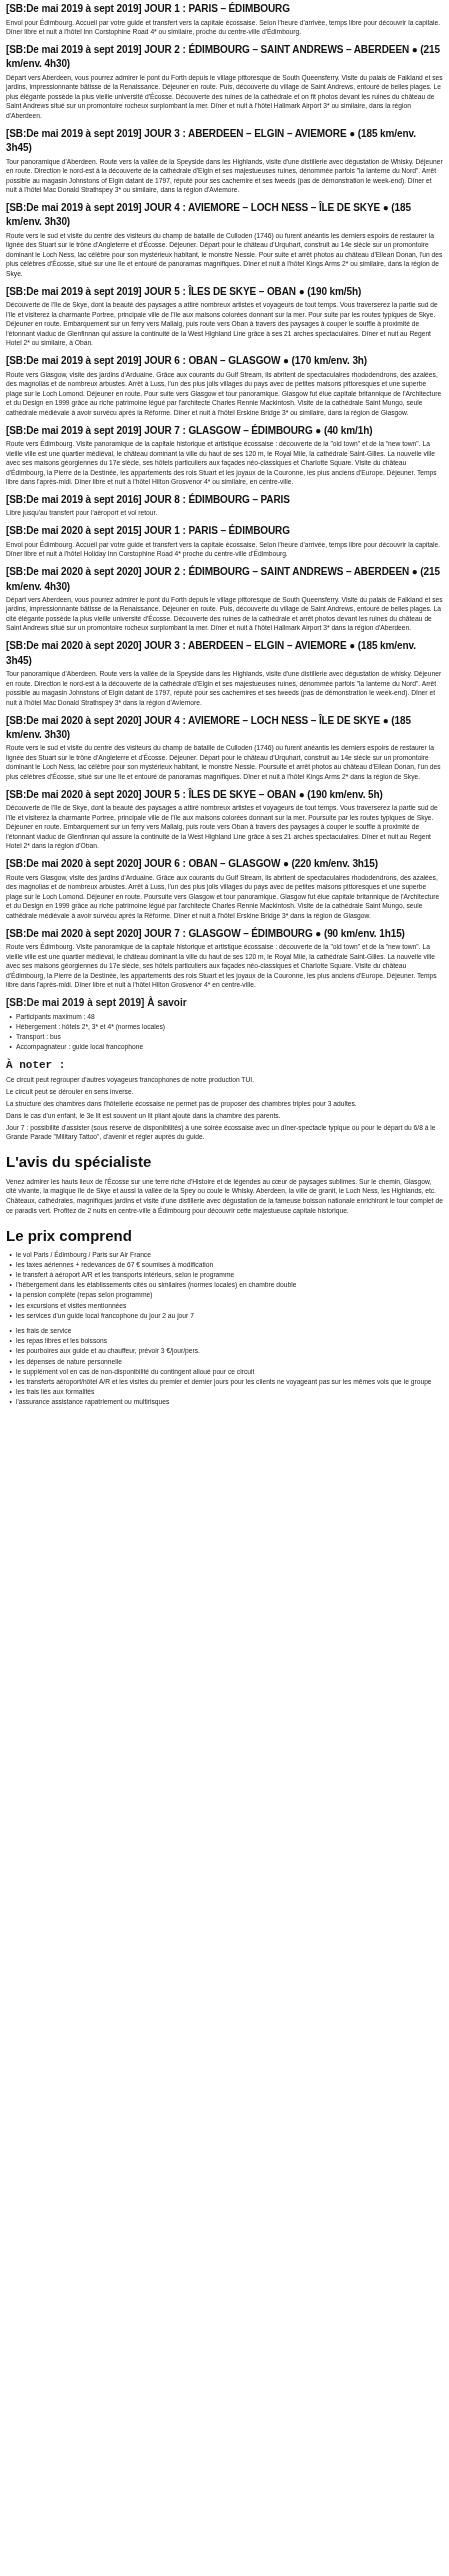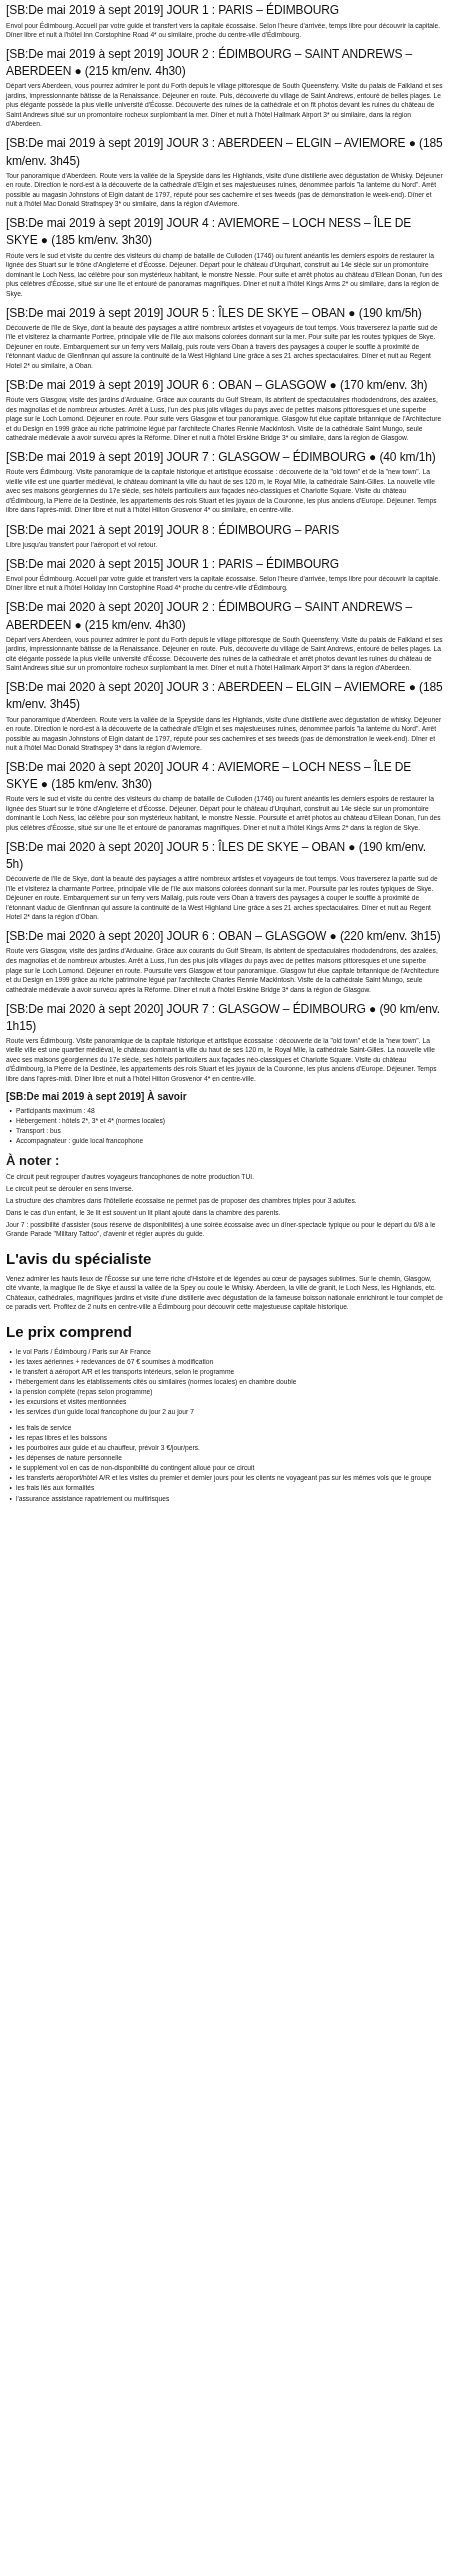--- a/index.html
+++ b/index.html
@@ -13,22 +13,22 @@
     color: #1a1a1a;
     font-size: 6.8px;
     line-height: 1.42;
   }
   .page {
     width: 449px;
     box-sizing: border-box;
     padding: 2.4px 6px 12px 6px;
   }
   .day-head {
-    font-weight: normal;
-    font-size: 12px;
+    font-weight: bold;
+    font-size: 10px;
     color: #111;
     margin: 0 0 1.2px 0;
     letter-spacing: -0.1px;
   }
   .day-body {
     margin: 0 0 6.5px 0;
     text-align: left;
     font-size: 6.7px;
     color: #1a1a1a;
   }
@@ -41,22 +41,23 @@
     margin: 0 0 1.8px 0;
   }
   .section-title {
     font-weight: bold;
     font-size: 15px;
     margin: 9.5px 0 4.2px 0;
     color: #111;
   }
   .sub-title {
     font-weight: bold;
-    font-size: 13px;
+    font-size: 11px;
     margin: 6px 0 1.8px 0;
+    font-family: Liberation Mono, monospace;
   }
   ul.list {
     margin: 1.2px 0 6px 0;
     padding-left: 10px;
     list-style: none;
   }
   ul.list li {
     margin: 0 0 0.6px 0;
     font-size: 6.7px;
     position: relative;
@@ -104,21 +105,21 @@
     </div>
     <div class="block">
       <div class="day-head">[SB:De mai 2019 à sept 2019] JOUR 6 : OBAN – GLASGOW ● (170 km/env. 3h)</div>
       <div class="day-body">Route vers Glasgow, visite des jardins d'Arduaine. Grâce aux courants du Gulf Stream, ils abritent de spectaculaires rhododendrons, des azalées, des magnolias et de nombreux arbustes. Arrêt à Luss, l'un des plus jolis villages du pays avec de petites maisons pittoresques et une superbe plage sur le Loch Lomond. Déjeuner en route. Pour suite vers Glasgow et tour panoramique. Glasgow fut élue capitale britannique de l'Architecture et du Design en 1999 grâce au riche patrimoine légué par l'architecte Charles Rennie Mackintosh. Visite de la cathédrale Saint Mungo, seule cathédrale médiévale à avoir survécu après la Réforme. Dîner et nuit à l'hôtel Erskine Bridge 3* ou similaire, dans la région de Glasgow.</div>
     </div>
     <div class="block">
       <div class="day-head">[SB:De mai 2019 à sept 2019] JOUR 7 : GLASGOW – ÉDIMBOURG ● (40 km/1h)</div>
       <div class="day-body">Route vers Édimbourg. Visite panoramique de la capitale historique et artistique écossaise : découverte de la "old town" et de la "new town". La vieille ville est une quartier médiéval, le château dominant la ville du haut de ses 120 m, le Royal Mile, la cathédrale Saint-Gilles. La nouvelle ville avec ses maisons géorgiennes du 17e siècle, ses hôtels particuliers aux façades néo-classiques et Charlotte Square. Visite du château d'Édimbourg, la Pierre de la Destinée, les appartements des rois Stuart et les joyaux de la Couronne, les plus anciens d'Europe. Déjeuner. Temps libre dans l'après-midi. Dîner libre et nuit à l'hôtel Hilton Grosvenor 4* ou similaire, en centre-ville.</div>
     </div>
     <div class="block">
-      <div class="day-head">[SB:De mai 2021 à sept 2019] JOUR 8 : ÉDIMBOURG – PARIS</div>
+      <div class="day-head">[SB:De mai 2019 à sept 2016] JOUR 8 : ÉDIMBOURG – PARIS</div>
       <div class="day-body">Libre jusqu'au transfert pour l'aéroport et vol retour.</div>
     </div>
   </div>
 
   <div>
     <div class="block">
       <div class="day-head">[SB:De mai 2020 à sept 2015] JOUR 1 : PARIS – ÉDIMBOURG</div>
       <div class="day-body">Envol pour Édimbourg. Accueil par votre guide et transfert vers la capitale écossaise. Selon l'heure d'arrivée, temps libre pour découvrir la capitale. Dîner libre et nuit à l'hôtel Holiday Inn Corstophine Road 4* proche du centre-ville d'Édimbourg.</div>
     </div>
     <div class="block">

